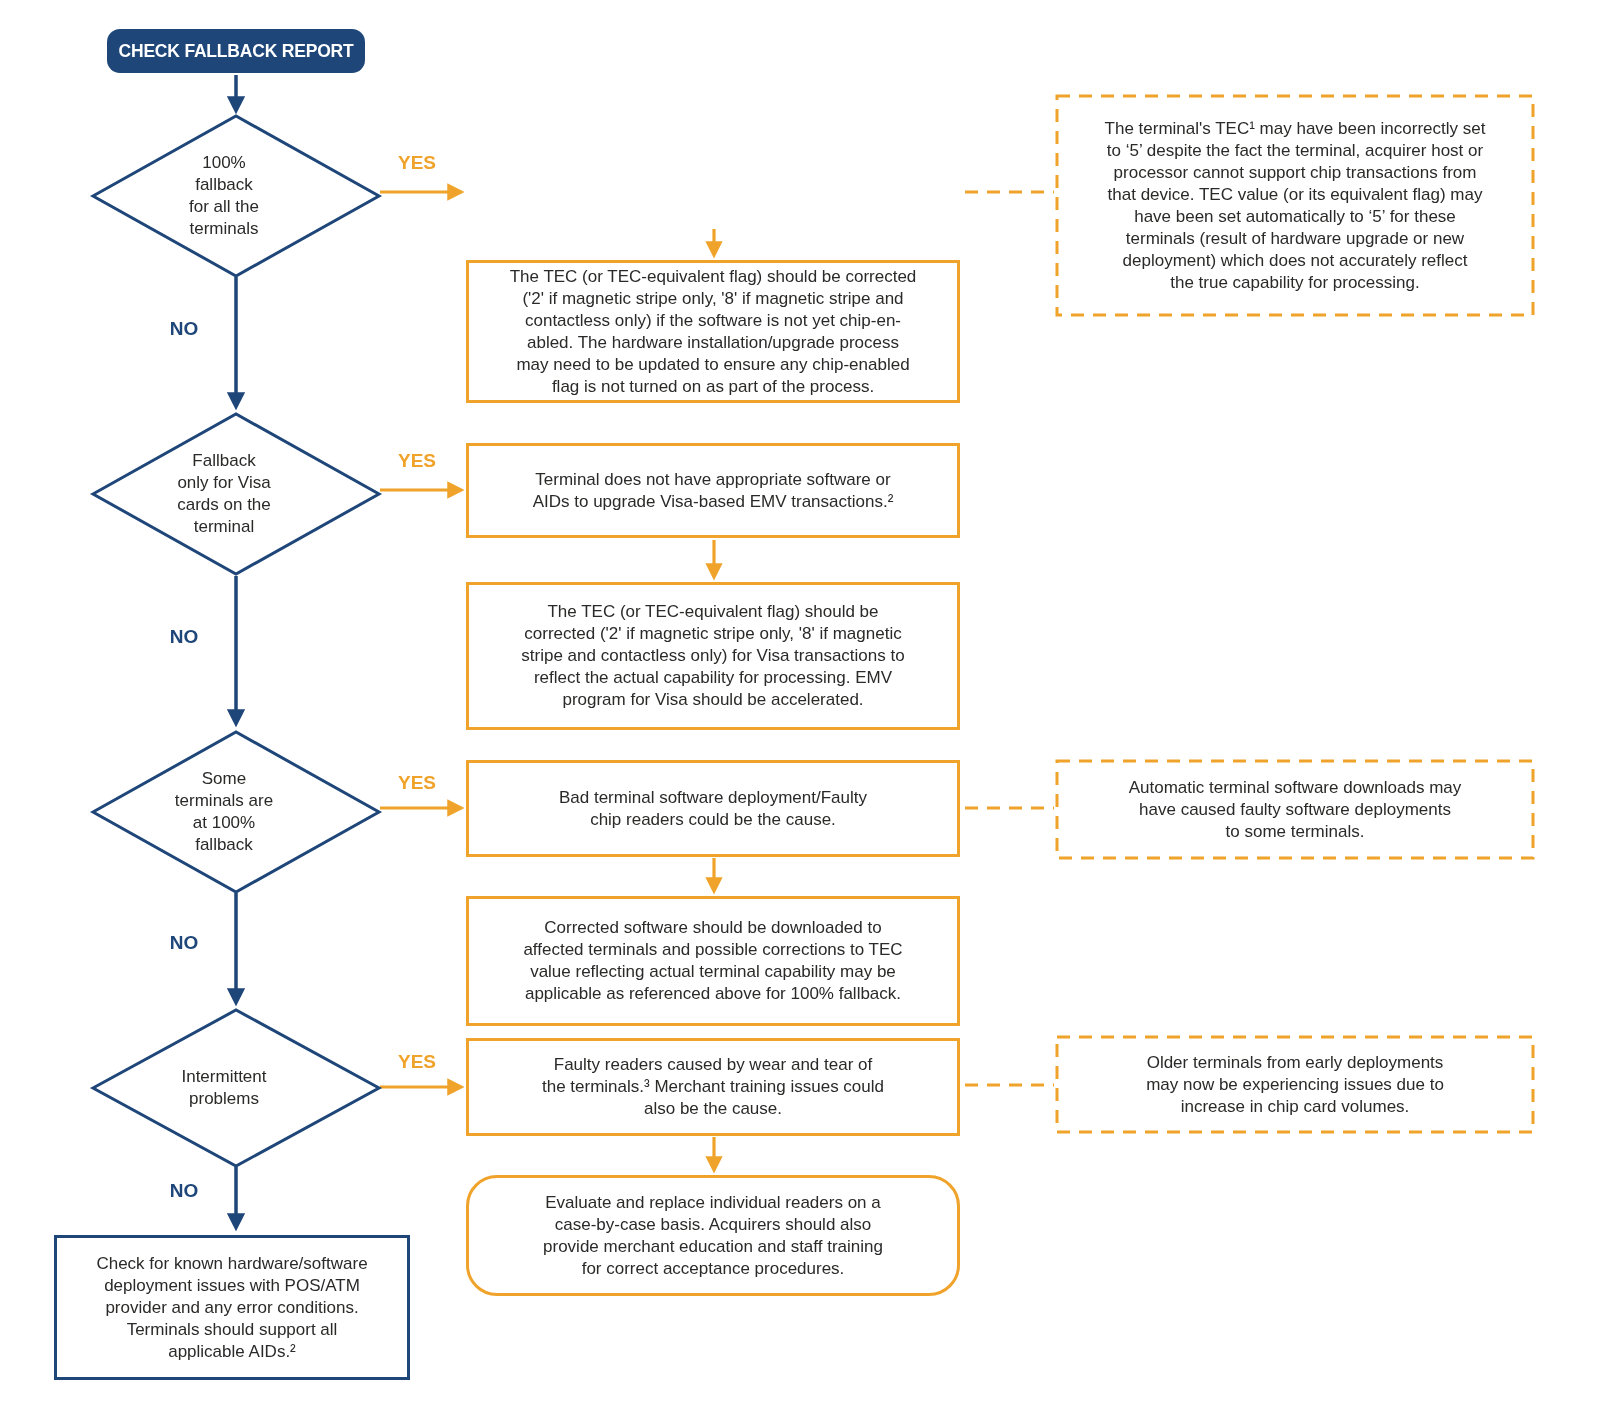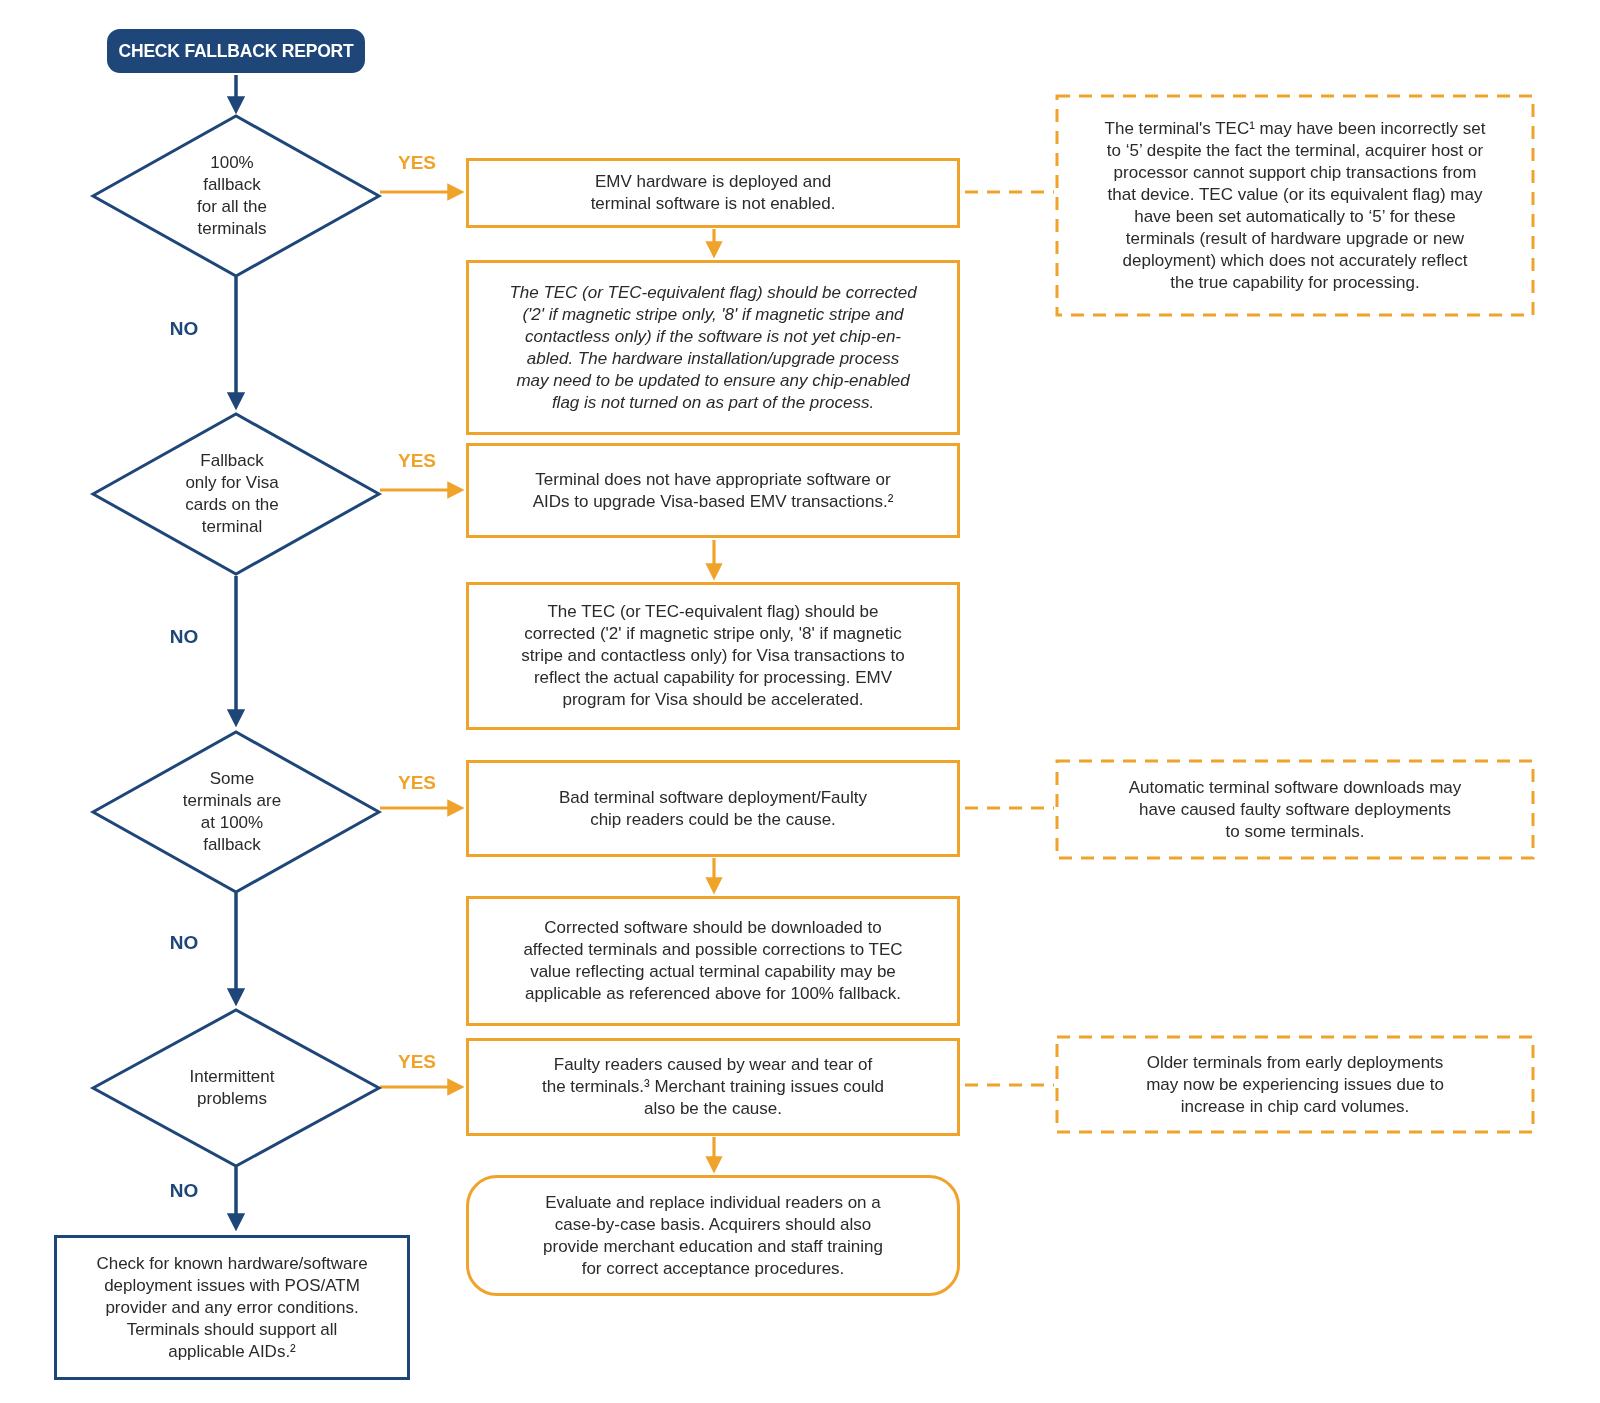--- a/index.html
+++ b/index.html
@@ -19,21 +19,21 @@
     display:flex;align-items:center;justify-content:center;
     font-size:17.5px;font-weight:bold;letter-spacing:-0.2px;
   }
   .box-orange{
     border:3px solid #F0A32B;background:#ffffff;left:466px;width:494px;padding:4px 8px;
   }
   .box-terminal{
     border:3px solid #1E4679;background:#ffffff;left:54px;top:1235px;width:356px;height:145px;padding:16px 10px;
   }
   .note-text{left:1057px;width:476px;padding:4px 10px;}
-  .diamond-label{left:132px;width:200px;}
+  .diamond-label{left:124px;width:200px;}
   .lbl-yes{
     position:absolute;left:392px;width:50px;text-align:center;
     color:#F0A32B;font-weight:bold;font-size:19px;
   }
   .lbl-no{
     position:absolute;left:162px;width:44px;text-align:center;
     color:#1E4679;font-weight:bold;font-size:19px;
   }
 </style>
 </head>
@@ -111,23 +111,21 @@
   <div class="lbl-yes" style="top:152px;">YES</div>
   <div class="lbl-yes" style="top:450px;">YES</div>
   <div class="lbl-yes" style="top:772px;">YES</div>
   <div class="lbl-yes" style="top:1051px;">YES</div>
 
   <div class="lbl-no" style="top:318px;">NO</div>
   <div class="lbl-no" style="top:626px;">NO</div>
   <div class="lbl-no" style="top:932px;">NO</div>
   <div class="lbl-no" style="top:1180px;">NO</div>
 
-  <div class="txt box-orange" style="top:158px;height:70px;">EMV hardware is deployed and
-terminal software is not enabled.</div>
-  <div class="txt box-orange" style="top:260px;height:175px;font-style:italic;">The TEC (or TEC-equivalent flag) should be corrected
+  <div class="txt box-orange" style="top:260px;height:143px;">The TEC (or TEC-equivalent flag) should be corrected
 ('2' if magnetic stripe only, '8' if magnetic stripe and
 contactless only) if the software is not yet chip-en-
 abled. The hardware installation/upgrade process
 may need to be updated to ensure any chip-enabled
 flag is not turned on as part of the process.</div>
 
   <div class="txt box-orange" style="top:443px;height:95px;">Terminal does not have appropriate software or
 AIDs to upgrade Visa-based EMV transactions.²</div>
   <div class="txt box-orange" style="top:582px;height:148px;">The TEC (or TEC-equivalent flag) should be
 corrected ('2' if magnetic stripe only, '8' if magnetic

